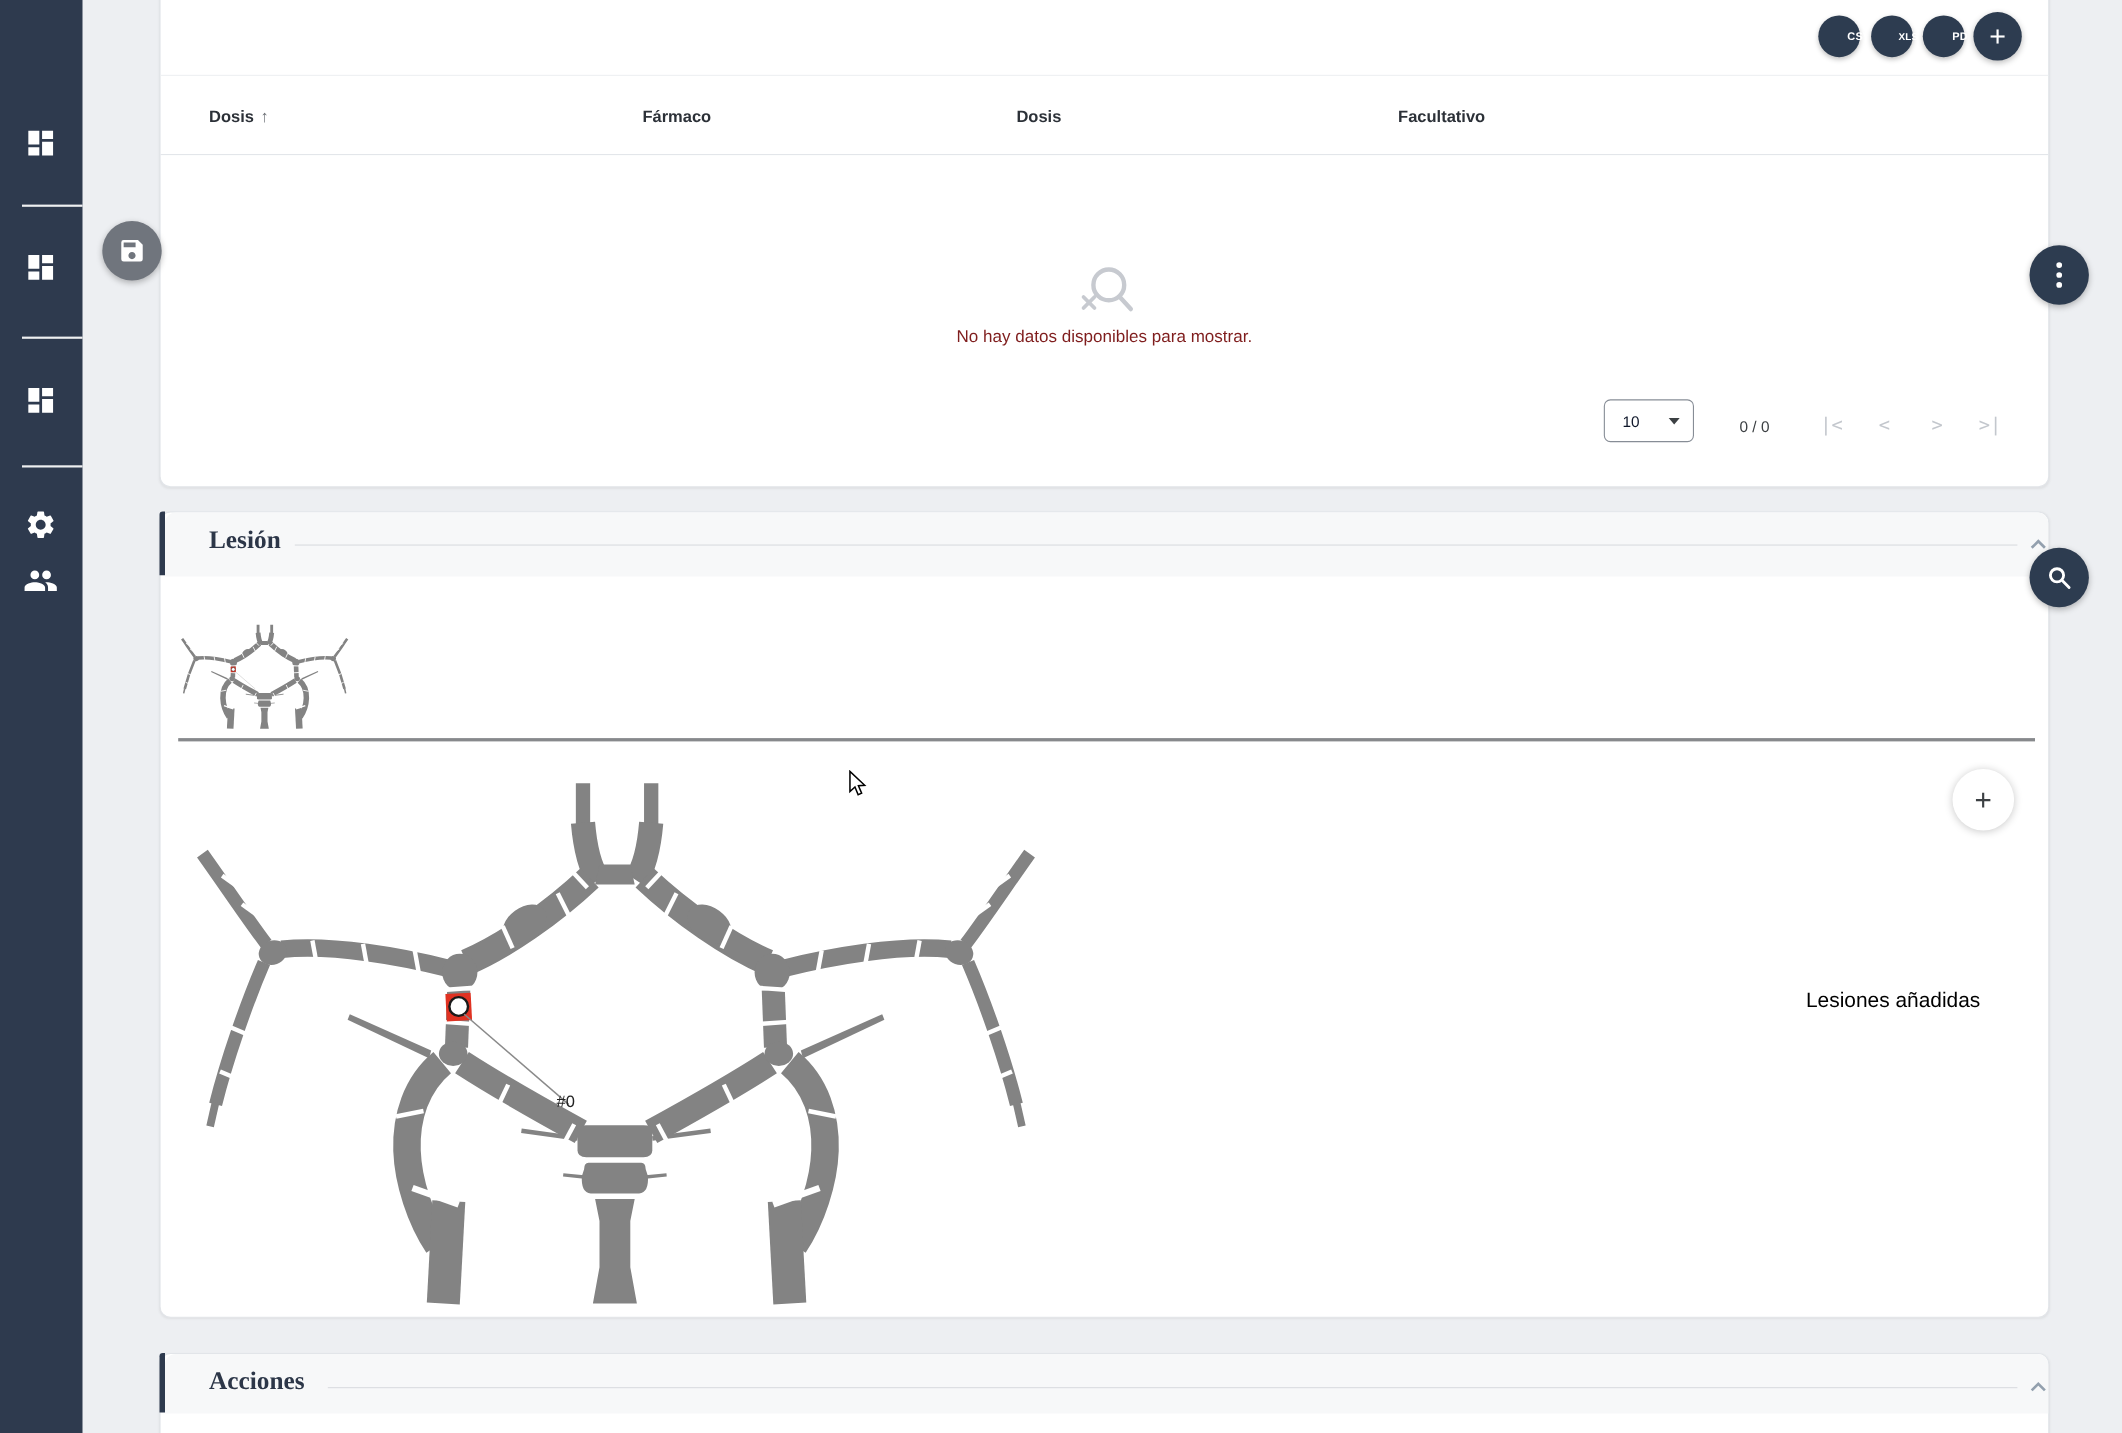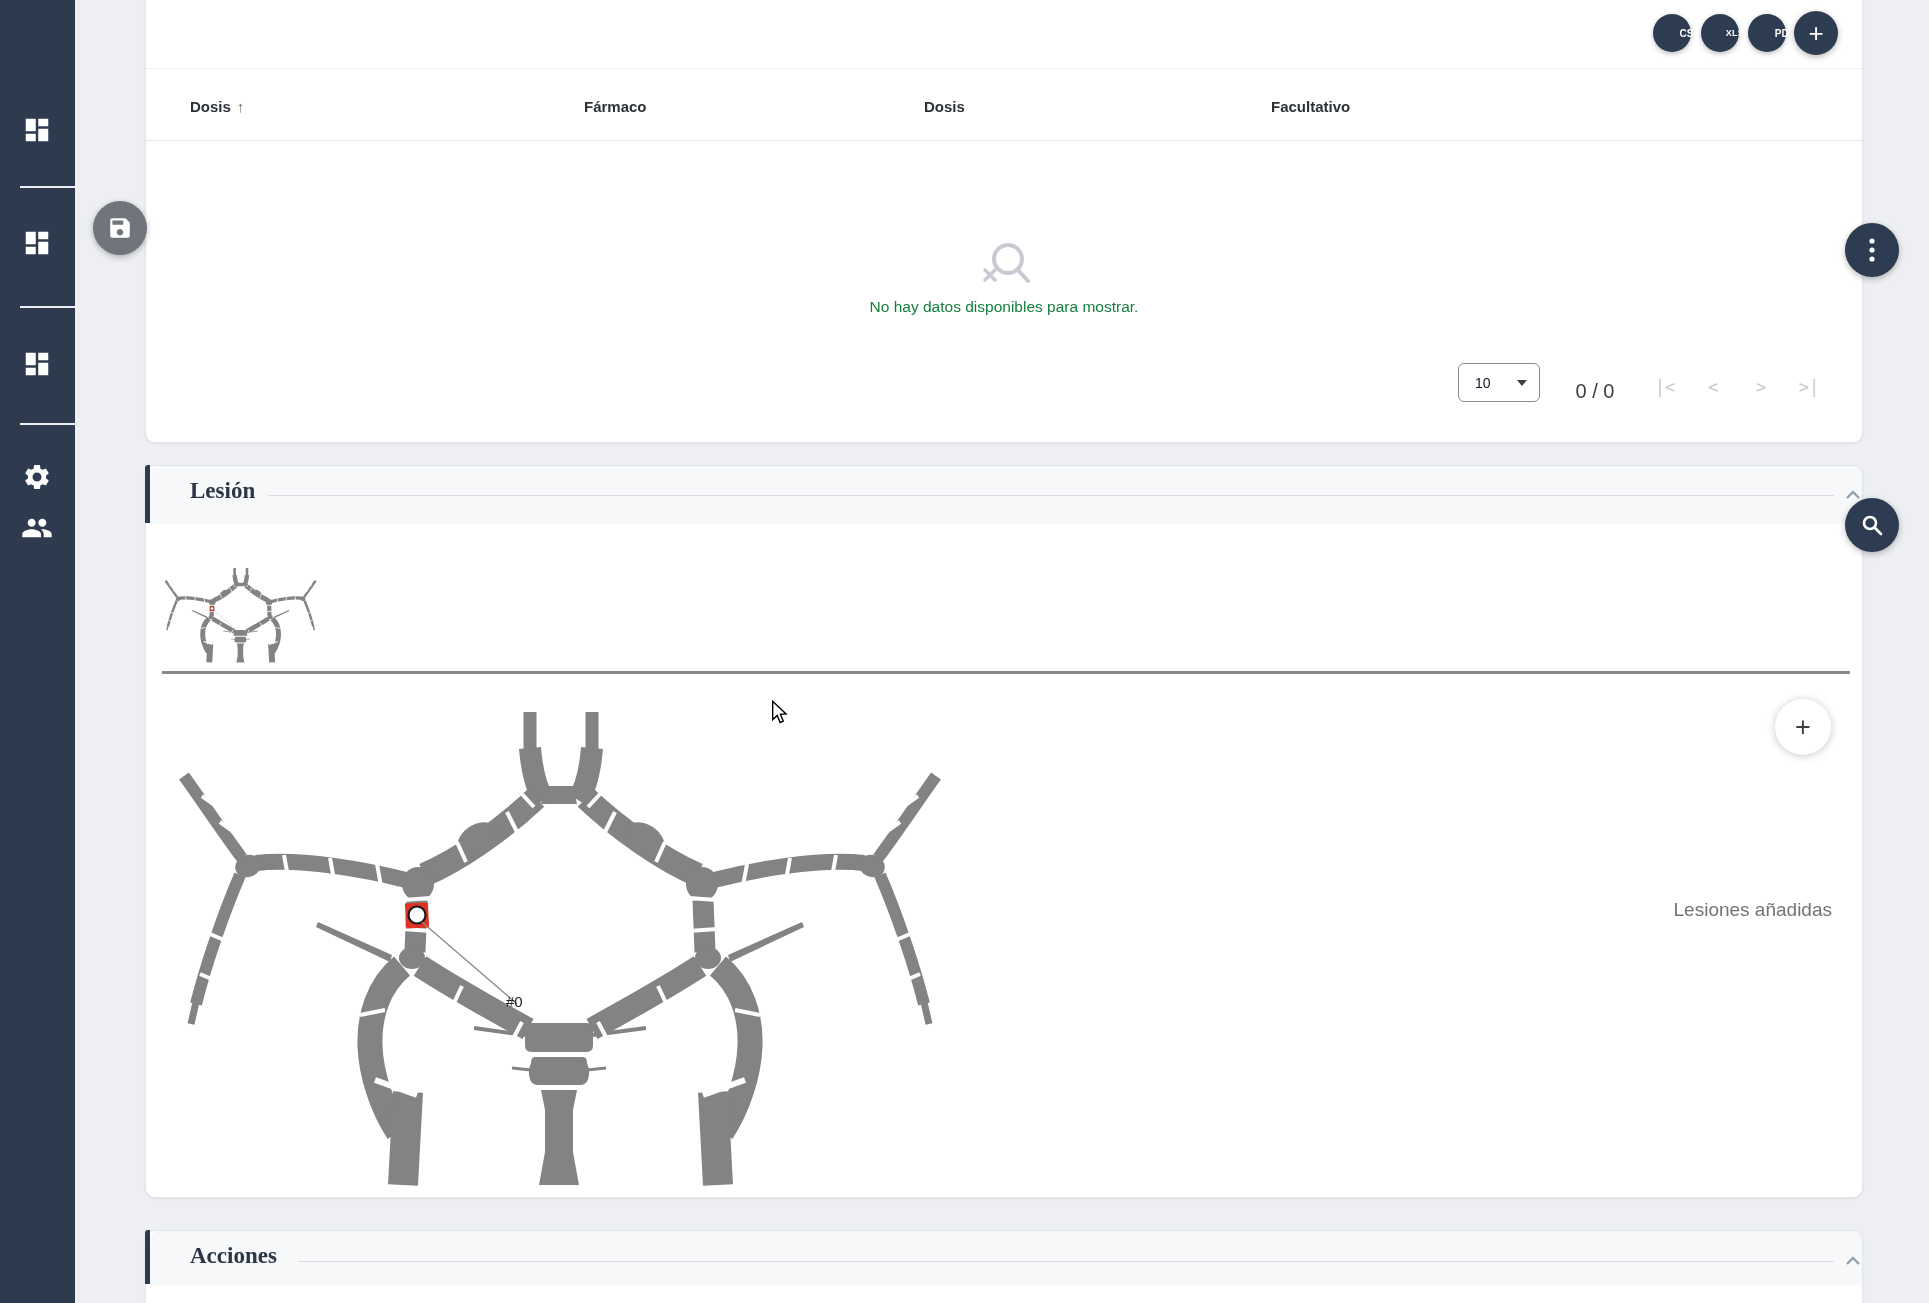--- a/index.html
+++ b/index.html
@@ -35,40 +35,40 @@
   .export-xlsx { font-size:9px; }
   .add-btn { width:44px; height:44px; font-size:26px; font-weight:normal; }
 
   
   .th { position:absolute; top:98px; font-size:15px; font-weight:bold; color:#2c3138;
         cursor:pointer; }
   .sort-arrow { color:#6e7278; font-weight:normal; margin-left:6px; font-size:15px; }
   .hline { position:absolute; height:1px; }
 
   .empty-text { position:absolute; left:146px; width:1716px; text-align:center;
-                font-size:15.5px; color:#15803d; }
+                font-size:15.5px; color:#7f1d1d; }
 
   
   #page-size { left:1458px; top:363px; width:82px; height:39px; border:1px solid #878d96;
                border-radius:6px; background:#fff; display:flex; align-items:center;
                padding:0 12px 0 16px; cursor:pointer; }
   #page-size .val { font-size:14px; color:#0f172a; flex:1; }
   .caret-down { width:0; height:0; border-left:5px solid transparent;
                 border-right:5px solid transparent; border-top:6px solid #3c4043; }
   .counter { position:absolute; left:1560px; top:380px; width:70px; text-align:center;
-             font-size:20px; color:#3c4043; }
+             font-size:14px; color:#3c4043; }
   .pager { position:absolute; top:377px; width:40px; text-align:center; font-size:17px;
            color:#c3c7cd; cursor:pointer; font-family:"DejaVu Sans Mono", monospace; }
 
   
   .divider-strong { position:absolute; left:162px; top:671px; width:1688px; height:2.5px;
                     background:#87898c; }
   .lesion-tag { position:absolute; left:506px; top:993px; font-size:15px; color:#222; }
-  .added-label { position:absolute; left:1610px; top:899px; width:222px; text-align:right;
-                 font-size:19px; color:#737373; }
+  .added-label { position:absolute; left:1610px; top:899px; width:222px; text-align:center;
+                 font-size:19px; color:#000000; }
   .white-fab { background:#fff; color:#3c4043; box-shadow:0 1px 8px rgba(0,0,0,.22);
                font-size:27px; font-weight:300; }
 
   svg { display:block; }
   .chev { position:absolute; cursor:pointer; }
 </style>
 </head>
 <body>
 
 <nav class="abs" id="sidebar">

